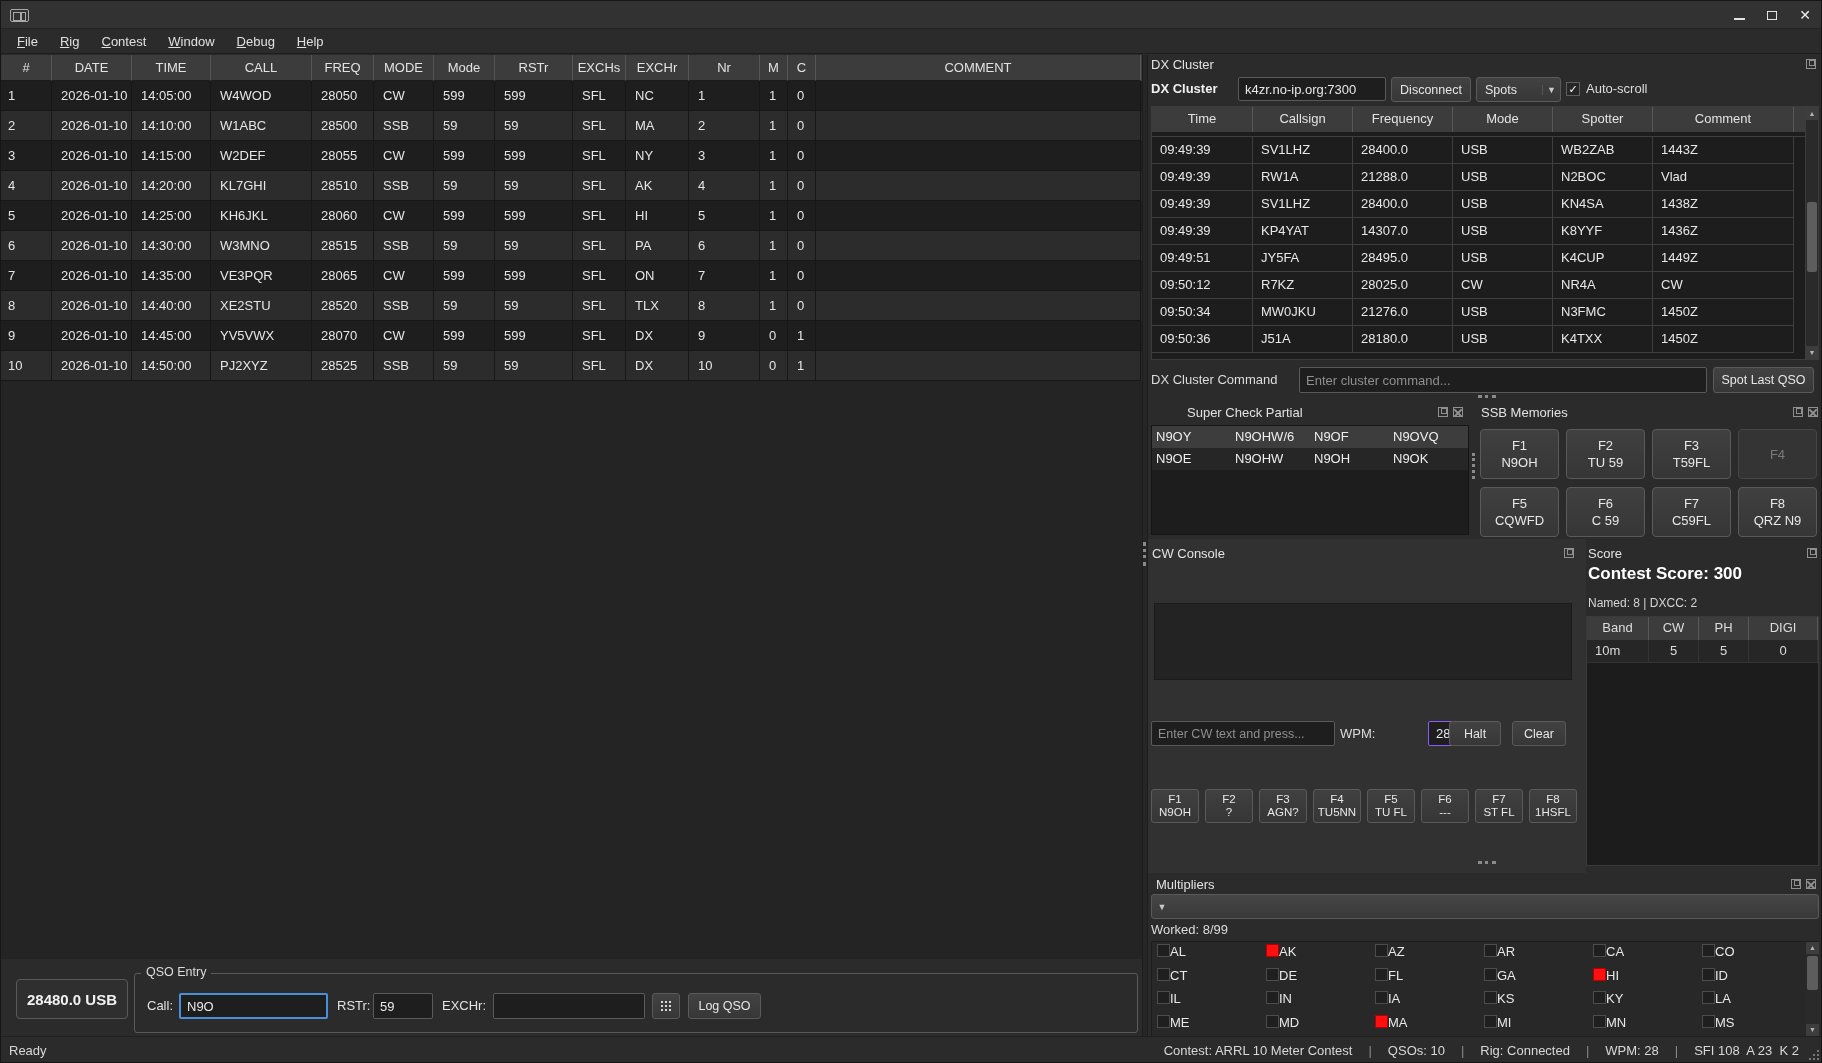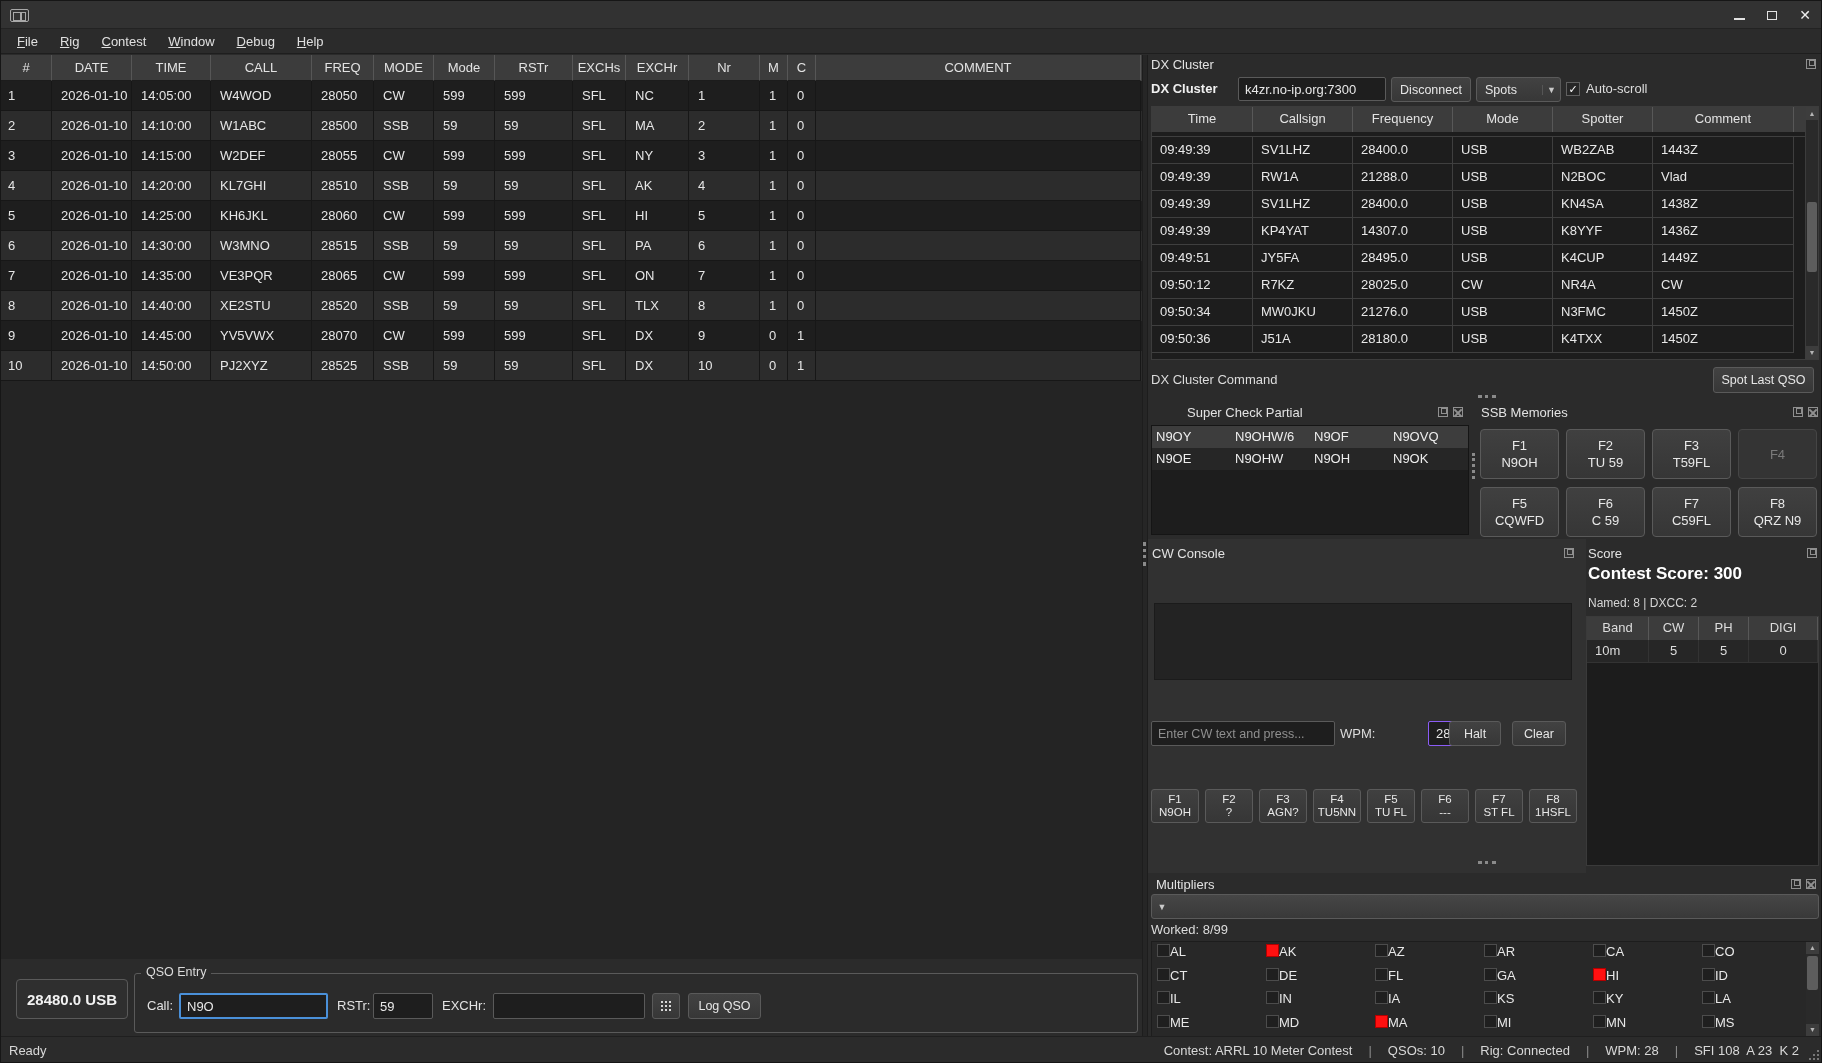--- a/index.html
+++ b/index.html
@@ -511,20 +511,21 @@
         </div>
       </div>
     <div class="sbar">
       <div class="up">▲</div>
       <div class="thumb" style="top:95px; height:70px;"></div>
       <div class="dn">▼</div>
     </div>
   </div>
 
   <div id="cmd-label">DX Cluster Command</div>
+  <input id="cmd-input" class="tfield" placeholder="Enter cluster command..." style="">
   <button id="cmd-spot" class="btn">Spot Last QSO</button>
   <div class="hdots" style="left:1477px; top:394px;"></div>
 
   <div class="panel-title" id="scp-title">Super Check Partial</div>
   <span class="pico float" id="scp-float"></span>
   <span class="pico close" id="scp-close"></span>
   <div id="scp-list">
       <div class="scp-row r0">
         <span class="scp-cell">N9OY</span>
         <span class="scp-cell">N9OHW/6</span>

